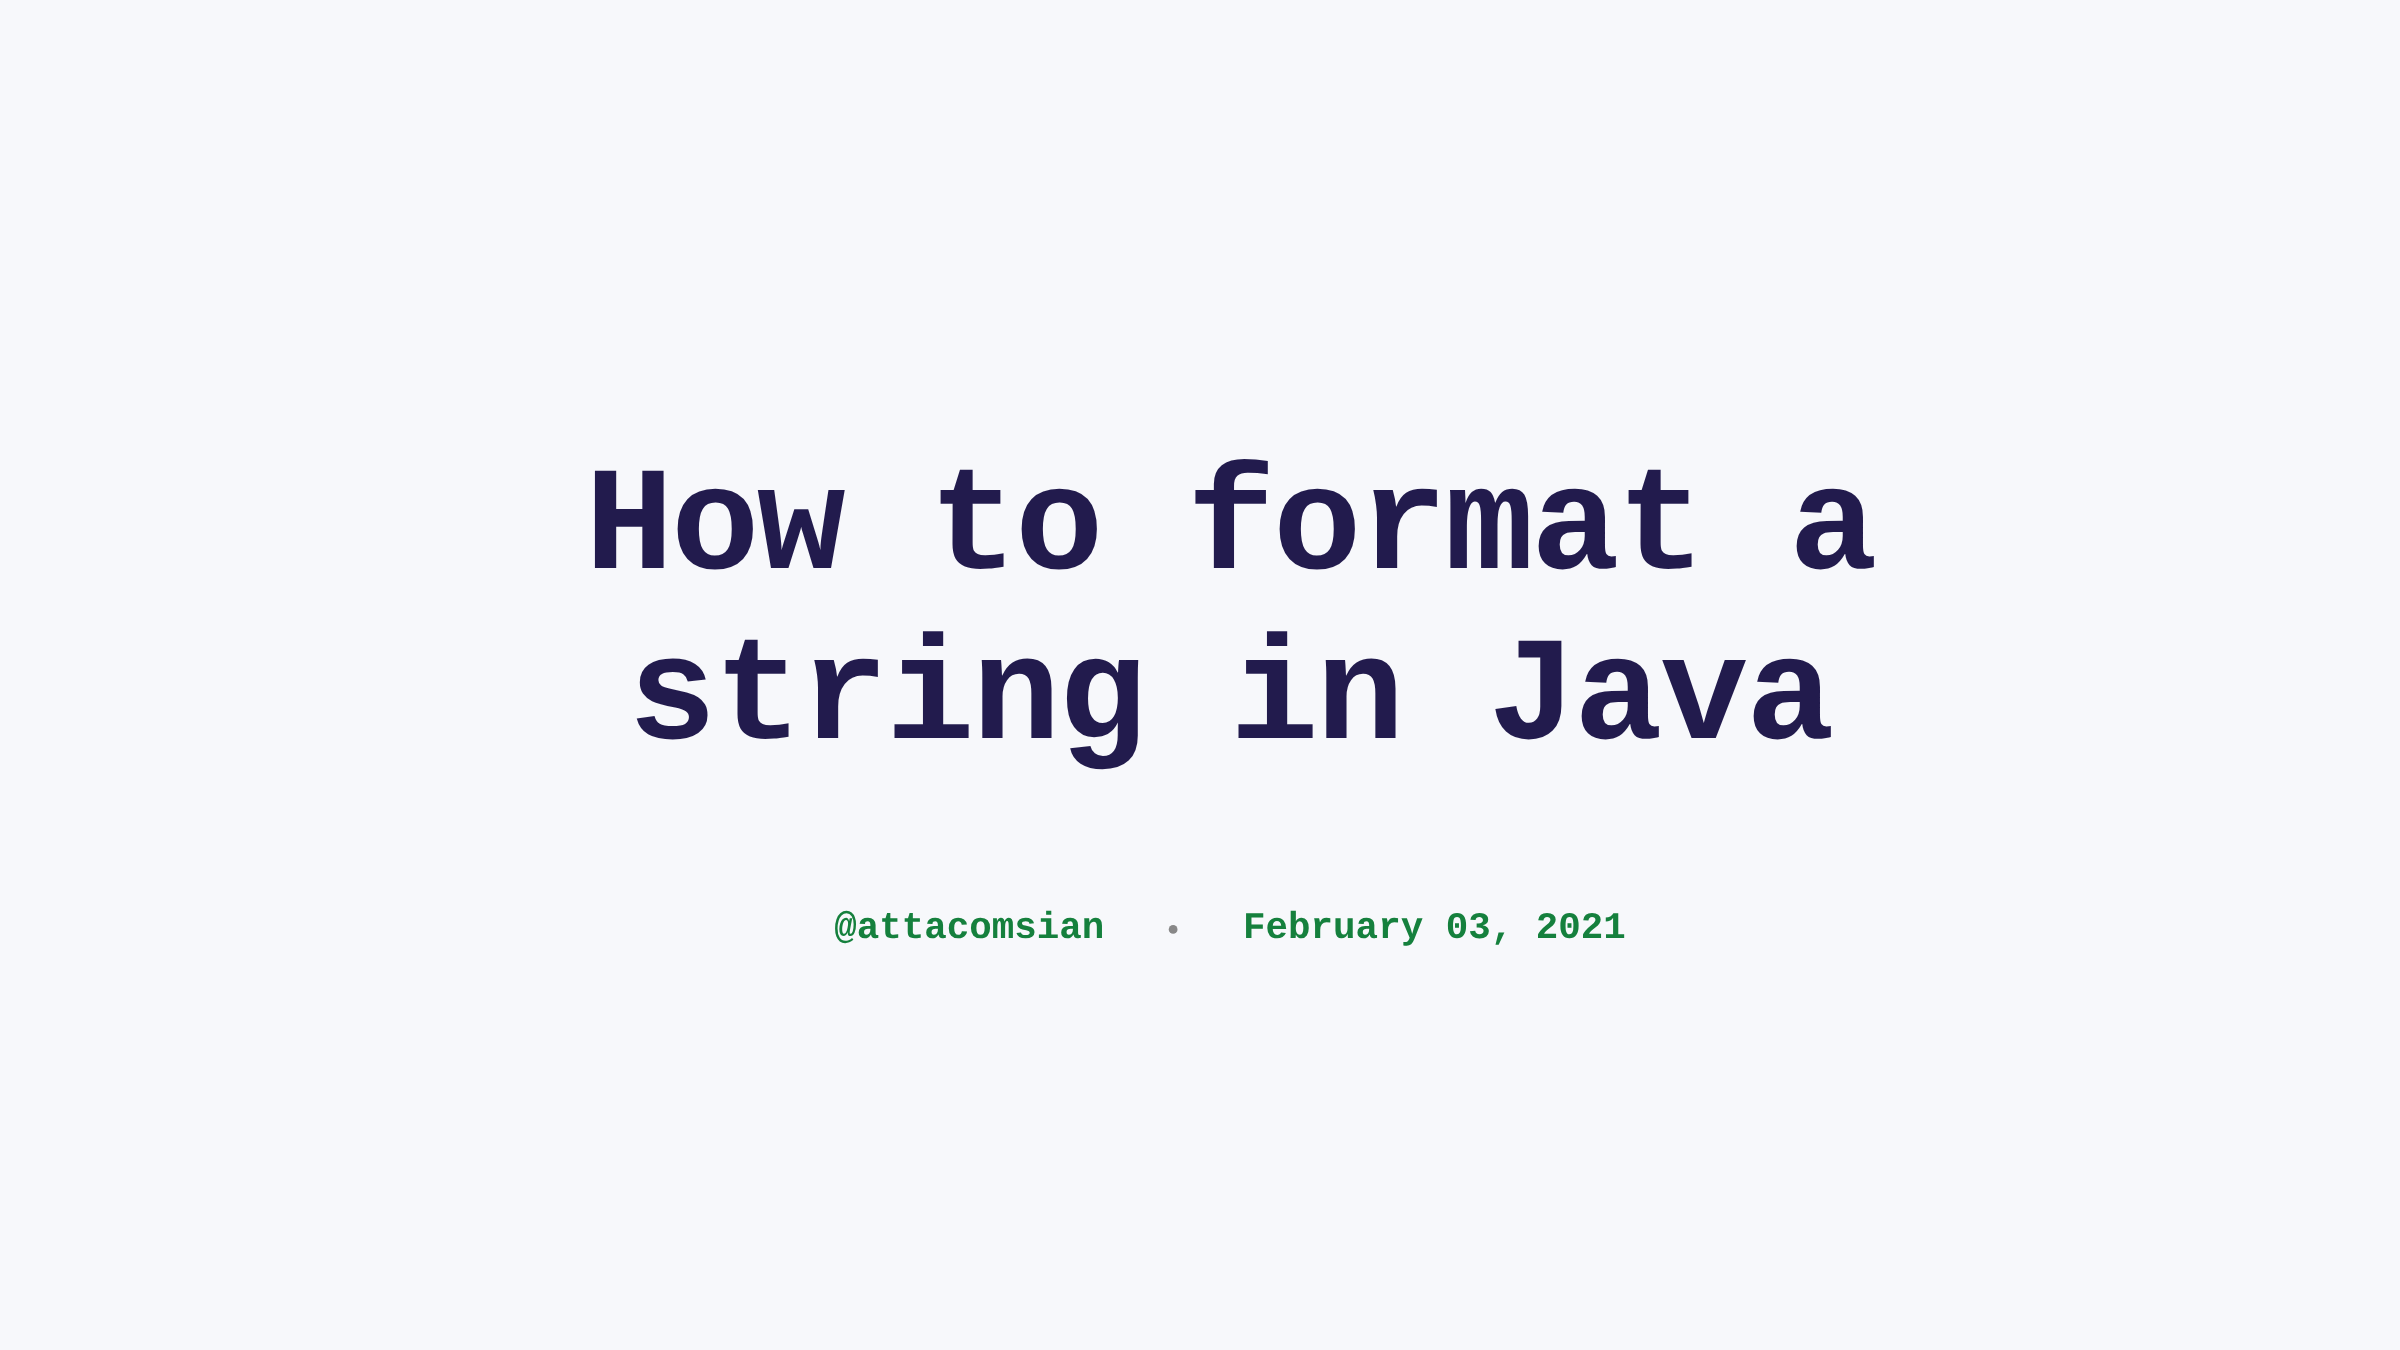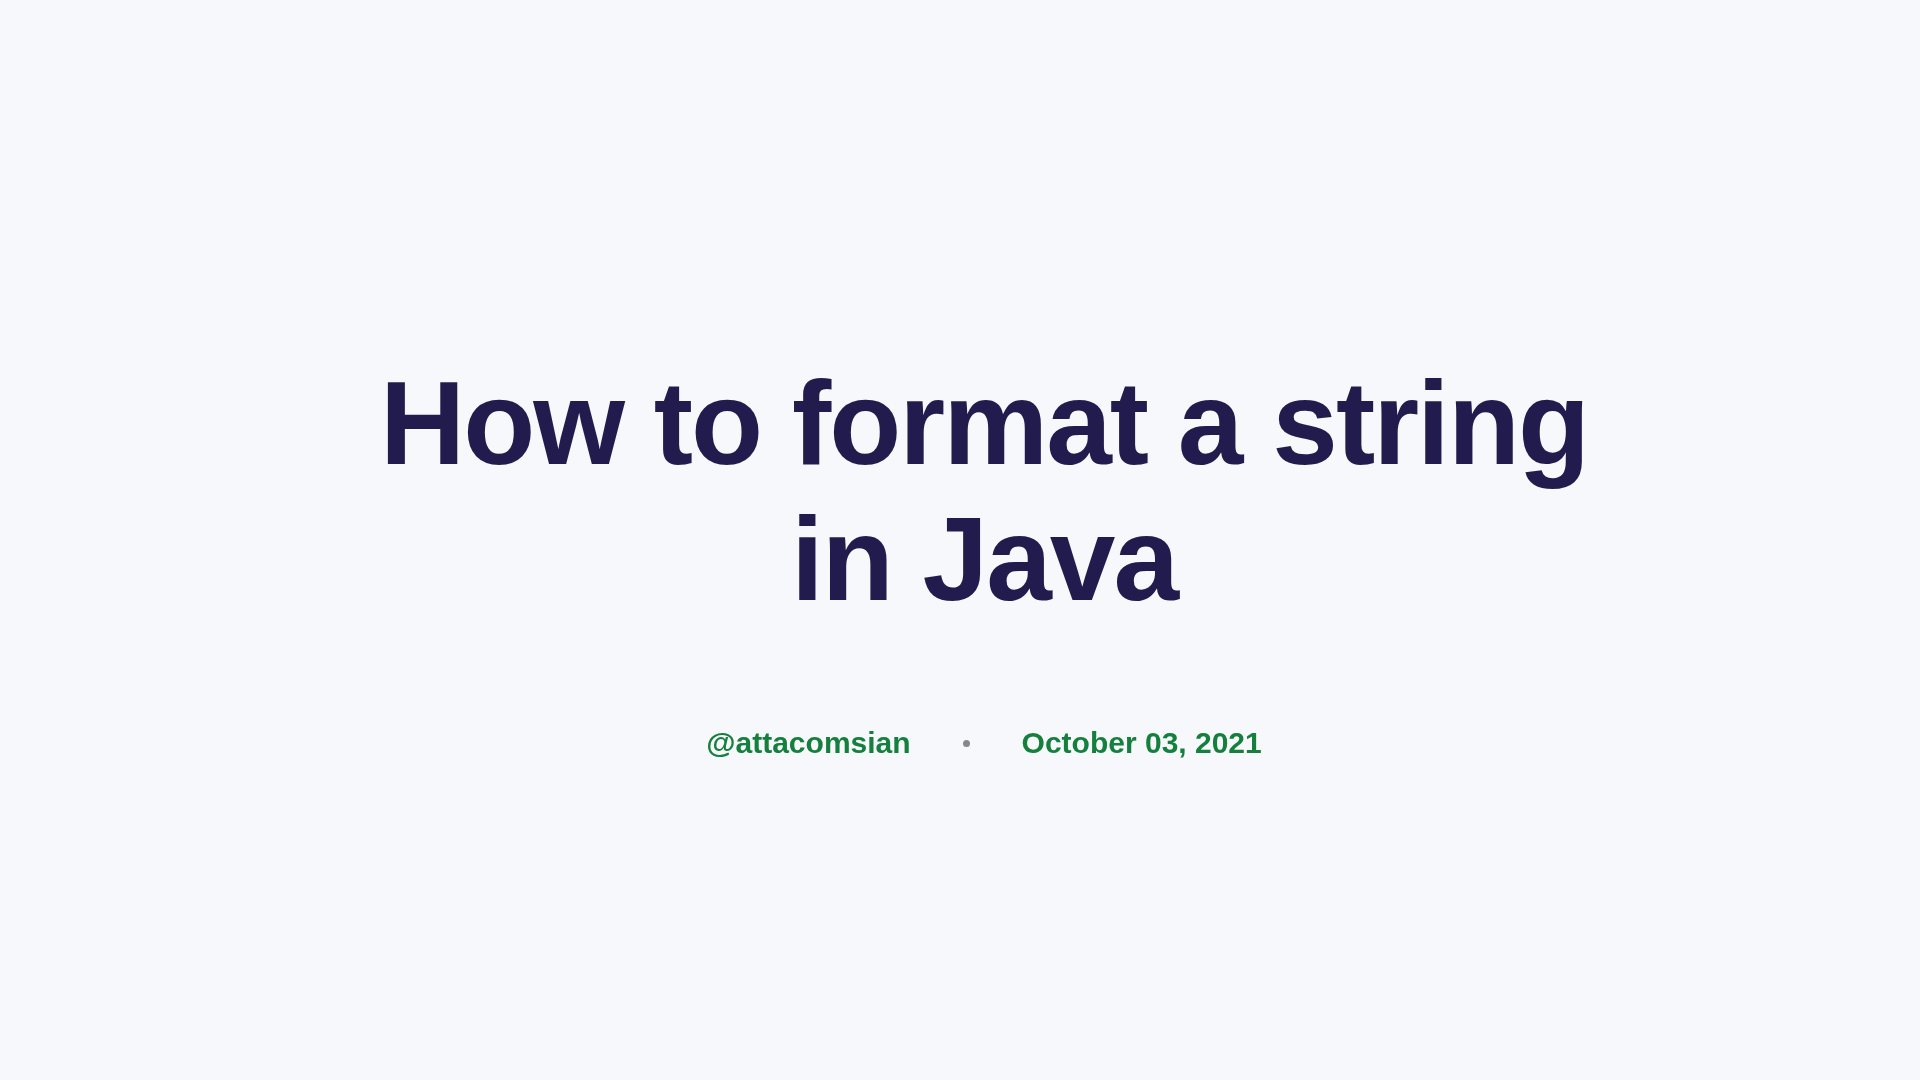--- a/index.html
+++ b/index.html
@@ -1,18 +1,19 @@
 <!DOCTYPE html>
 <html><head>
   <meta charset="utf-8">
   <style>
     * {
       margin: 12px;
       padding: 0;
       box-sizing: border-box;
+      font-family: Liberation Mono, monospace;
     }
     
     body {
       width: 1920px;
       height: 1080px;
       background-color: #f7f8fb;
       display: flex;
       flex-direction: column;
       align-items: center;
       justify-content: center;
@@ -53,15 +54,15 @@
     }
   </style>
 </head>
 <body>
 
 <div class="container">
   <h1 class="title">How to format a string in Java</h1>
   <div class="meta">
     <span>@attacomsian</span>
     <span class="separator"></span>
-    <span>October 03, 2021</span>
+    <span>February 03, 2021</span>
   </div>
 </div>
 
 </body></html>

